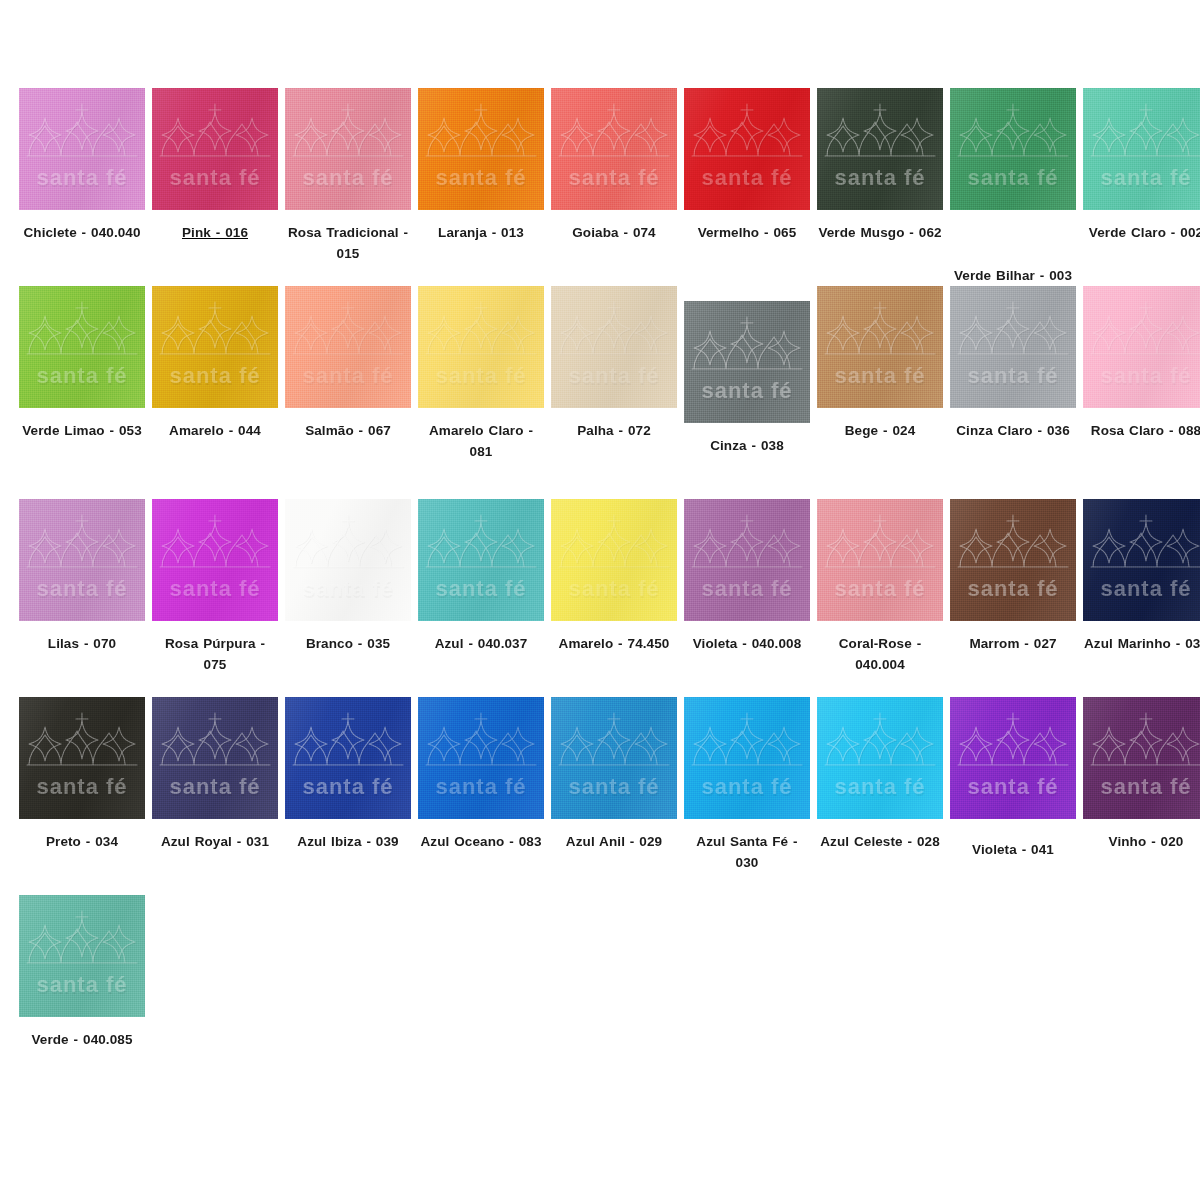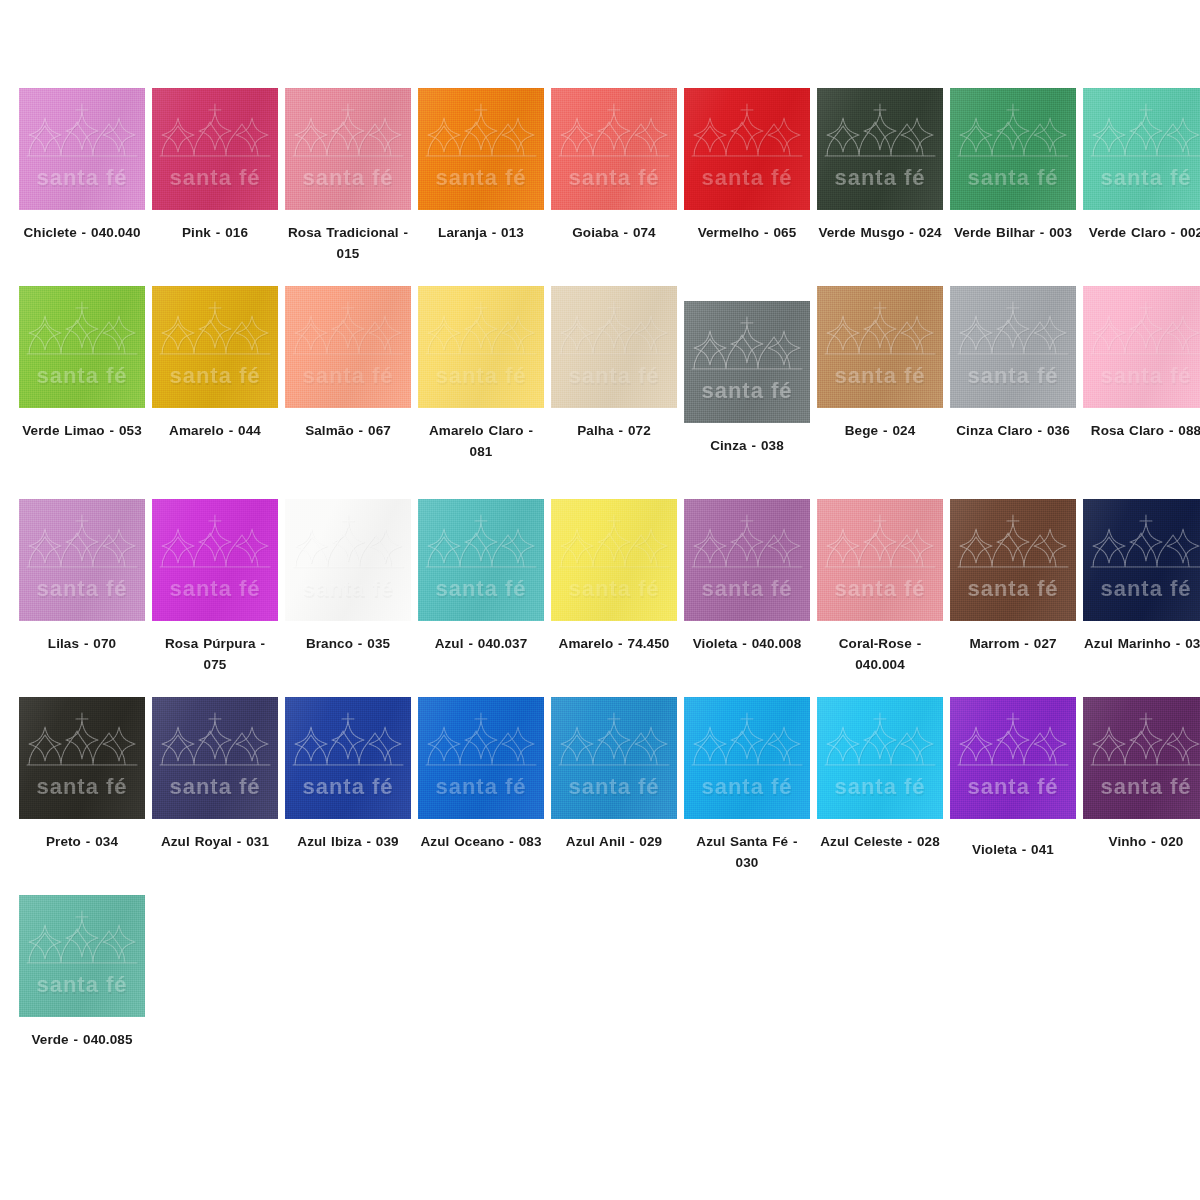--- a/index.html
+++ b/index.html
@@ -144,21 +144,21 @@
               <path class="emb-light" d="M 100 16 C 102 26 106 30 116 33 C 106 36 102 40 100 50 C 98 40 94 36 84 33 C 94 30 98 26 100 16 Z"></path>
               <path class="emb-light" d="M 63 2 l 0 12 M 57 8 l 12 0"></path>
               <text class="wm-light" x="63" y="83" text-anchor="middle">santa fé</text>
             </g>
           </svg>
           <div class="chip-weave"></div>
           <div class="chip-sheen"></div>
         </div>
         <div class="chip-label">Chiclete - 040.040</div>
       </div>
-      <div class="swatch-cell" style="height: 198px;">
+      <div class="swatch-cell" style="height: 198px; text-decoration: underline;">
         <div class="chip">
           <div class="chip-color" style="background: rgb(205, 54, 103);"></div>
           <svg class="chip-mark" viewBox="0 0 126 100" width="126" height="100" xmlns="http://www.w3.org/2000/svg" aria-hidden="true">
             <g transform="translate(0.8,0.8)" stroke-width="1.1" stroke-linecap="round" stroke-linejoin="round">
               <path class="emb-dark" d="M 8 54 L 118 54 M 10 54 C 10 40 20 34 26 24 C 32 34 42 40 42 54 M 42 54 C 42 38 52 32 58 20 C 64 32 74 38 74 54 M 74 54 C 74 38 84 32 90 22 C 96 32 106 40 106 54"></path>
               <path class="emb-dark" d="M 26 16 C 28 26 32 30 42 33 C 32 36 28 40 26 50 C 24 40 20 36 10 33 C 20 30 24 26 26 16 Z"></path>
               <path class="emb-dark" d="M 63 10 C 65 22 69 26 79 29 C 69 32 65 36 63 48 C 61 36 57 32 47 29 C 57 26 61 22 63 10 Z"></path>
               <path class="emb-dark" d="M 100 16 C 102 26 106 30 116 33 C 106 36 102 40 100 50 C 98 40 94 36 84 33 C 94 30 98 26 100 16 Z"></path>
               <path class="emb-dark" d="M 63 2 l 0 12 M 57 8 l 12 0"></path>
               <text class="wm-dark" x="63" y="84" text-anchor="middle">santa fé</text>
@@ -298,23 +298,23 @@
               <path class="emb-light" d="M 26 16 C 28 26 32 30 42 33 C 32 36 28 40 26 50 C 24 40 20 36 10 33 C 20 30 24 26 26 16 Z"></path>
               <path class="emb-light" d="M 63 10 C 65 22 69 26 79 29 C 69 32 65 36 63 48 C 61 36 57 32 47 29 C 57 26 61 22 63 10 Z"></path>
               <path class="emb-light" d="M 100 16 C 102 26 106 30 116 33 C 106 36 102 40 100 50 C 98 40 94 36 84 33 C 94 30 98 26 100 16 Z"></path>
               <path class="emb-light" d="M 63 2 l 0 12 M 57 8 l 12 0"></path>
               <text class="wm-light" x="63" y="83" text-anchor="middle">santa fé</text>
             </g>
           </svg>
           <div class="chip-weave"></div>
           <div class="chip-sheen"></div>
         </div>
-        <div class="chip-label">Verde Musgo - 024</div>
-      </div>
-      <div class="swatch-cell" style="height: 198px;">
+        <div class="chip-label">Verde Musgo - 062</div>
+      </div>
+      <div class="swatch-cell" style="height: 198px; justify-content: space-between;">
         <div class="chip">
           <div class="chip-color" style="background: rgb(61, 149, 96);"></div>
           <svg class="chip-mark" viewBox="0 0 126 100" width="126" height="100" xmlns="http://www.w3.org/2000/svg" aria-hidden="true">
             <g transform="translate(0.8,0.8)" stroke-width="1.1" stroke-linecap="round" stroke-linejoin="round">
               <path class="emb-dark" d="M 8 54 L 118 54 M 10 54 C 10 40 20 34 26 24 C 32 34 42 40 42 54 M 42 54 C 42 38 52 32 58 20 C 64 32 74 38 74 54 M 74 54 C 74 38 84 32 90 22 C 96 32 106 40 106 54"></path>
               <path class="emb-dark" d="M 26 16 C 28 26 32 30 42 33 C 32 36 28 40 26 50 C 24 40 20 36 10 33 C 20 30 24 26 26 16 Z"></path>
               <path class="emb-dark" d="M 63 10 C 65 22 69 26 79 29 C 69 32 65 36 63 48 C 61 36 57 32 47 29 C 57 26 61 22 63 10 Z"></path>
               <path class="emb-dark" d="M 100 16 C 102 26 106 30 116 33 C 106 36 102 40 100 50 C 98 40 94 36 84 33 C 94 30 98 26 100 16 Z"></path>
               <path class="emb-dark" d="M 63 2 l 0 12 M 57 8 l 12 0"></path>
               <text class="wm-dark" x="63" y="84" text-anchor="middle">santa fé</text>

